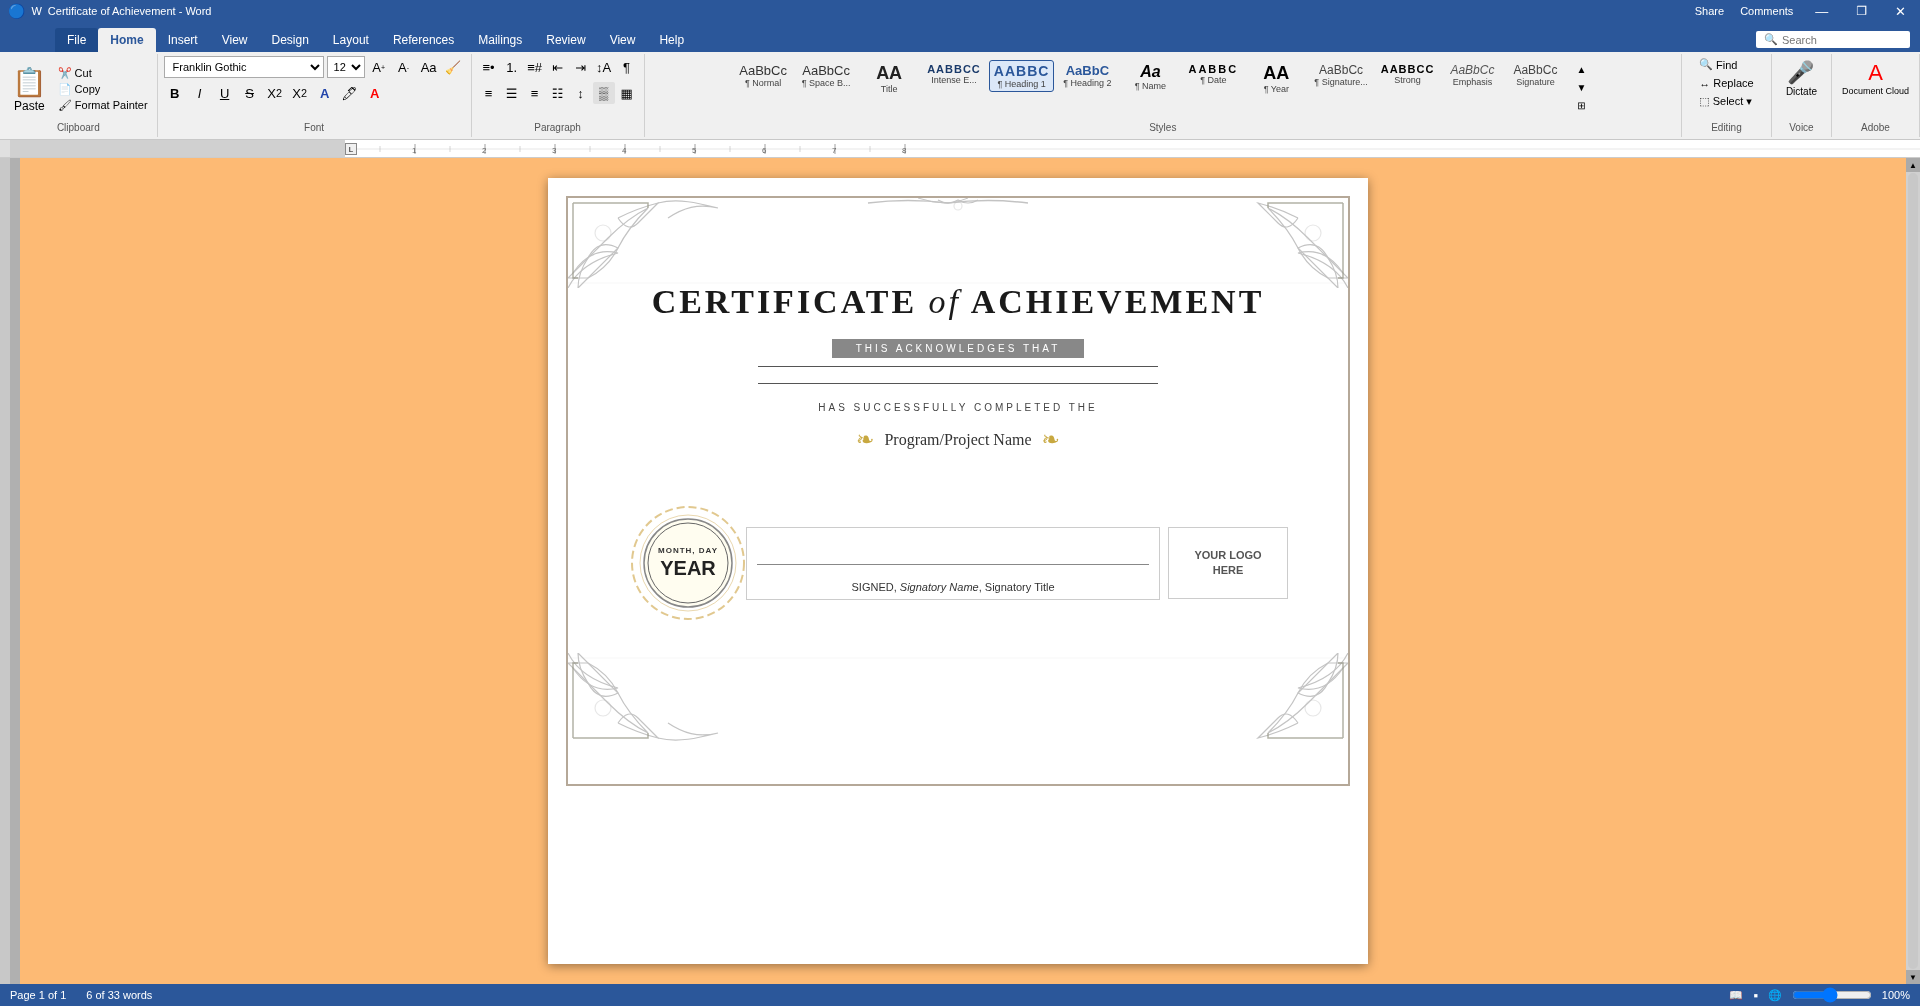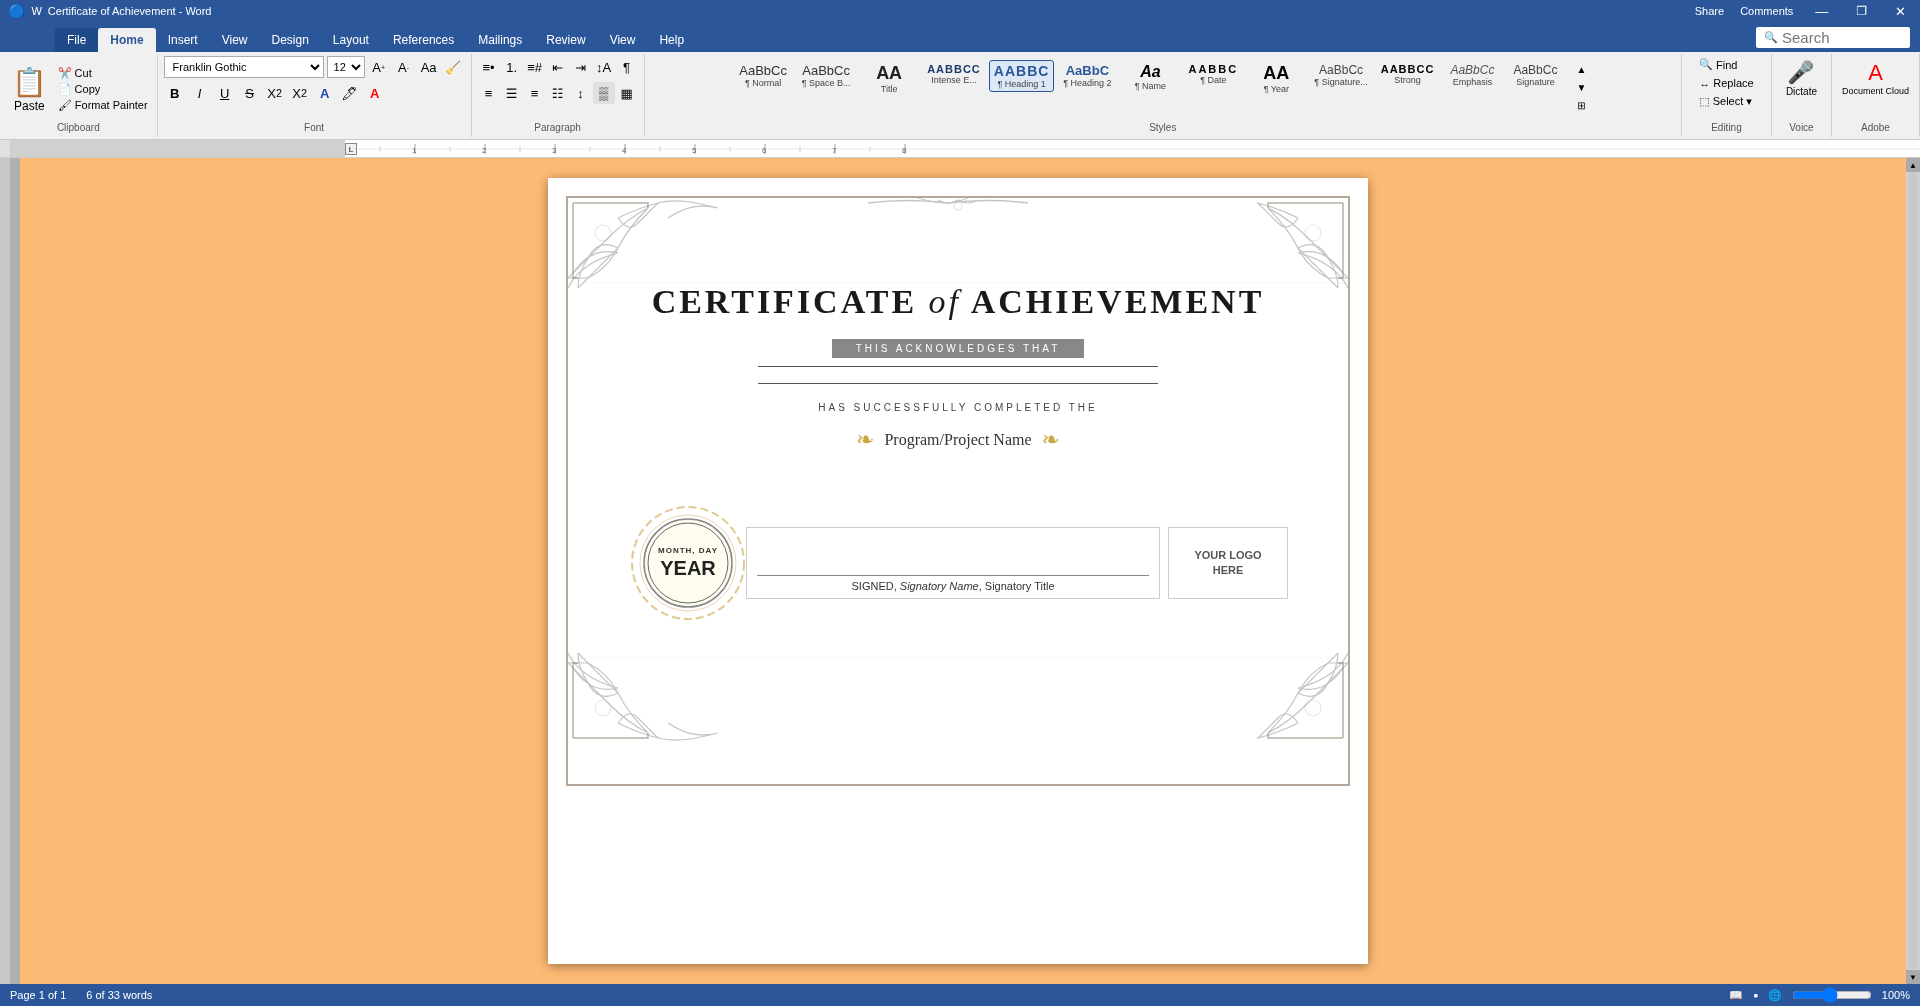--- a/index.html
+++ b/index.html
@@ -190,21 +190,21 @@
   <div class="ribbon-tab">Design</div>
   <div class="ribbon-tab">Layout</div>
   <div class="ribbon-tab">References</div>
   <div class="ribbon-tab">Mailings</div>
   <div class="ribbon-tab">Review</div>
   <div class="ribbon-tab">View</div>
   <div class="ribbon-tab">Help</div>
   <div style="margin-left:auto;display:flex;align-items:center;padding-right:10px;padding-bottom:4px;">
     <div style="display:flex;align-items:center;background:white;border-radius:2px;padding:2px 8px;gap:4px;">
       <span style="font-size:11px;color:#555;">🔍</span>
-      <input type="text" placeholder="Search" style="border: none; outline: none; font-size: 15px; width: 120px;" value="">
+      <input type="text" placeholder="Search" style="border: none; outline: none; font-size: 11px; width: 120px;" value="">
     </div>
   </div>
 </div>
 
 <div class="ribbon">
 
   <div class="ribbon-group">
     <div class="ribbon-group-content" style="flex-direction:row;align-items:center;gap:2px;">
       <div class="paste-btn">
         <span class="paste-icon">📋</span>
@@ -520,21 +520,21 @@
                   <circle cx="60" cy="60" r="48" fill="none" stroke="#d4b060" stroke-width="1" opacity="0.5"></circle>
                   <circle cx="60" cy="60" r="44" fill="rgba(255,252,230,0.6)" stroke="#888" stroke-width="1.5"></circle>
                   <circle cx="60" cy="60" r="40" fill="none" stroke="#666" stroke-width="1"></circle>
 
                   <text x="60" y="50" text-anchor="middle" font-size="8" font-family="Arial" font-weight="bold" letter-spacing="1" fill="#333">MONTH, DAY</text>
                   <text x="60" y="72" text-anchor="middle" font-size="20" font-family="Arial" font-weight="bold" fill="#222">YEAR</text>
                 </svg>
               </div>
 
               <div style="flex:1;border:1px solid #ccc;min-height:72px;display:flex;flex-direction:column;justify-content:flex-end;padding:6px 10px;background:white;">
-                <div style="font-size:11px;color:#333;border-top:1px solid #888;padding-top:4px;margin-top:30px;">
+                <div style="font-size:11px;color:#333;border-top:1px solid #888;padding-top:16px;margin-top:30px;">
                   <span>SIGNED,</span>
                   <em><span>Signatory Name</span></em>,
                   <span>Signatory Title</span>
                 </div>
               </div>
 
               <div style="width:120px;border:1px solid #ccc;min-height:72px;display:flex;align-items:center;justify-content:center;font-size:11px;font-weight:bold;text-align:center;color:#555;background:white;line-height:1.4;">
                 <div>
                   <span>YOUR LOGO</span><br>
                   <span>HERE</span>

